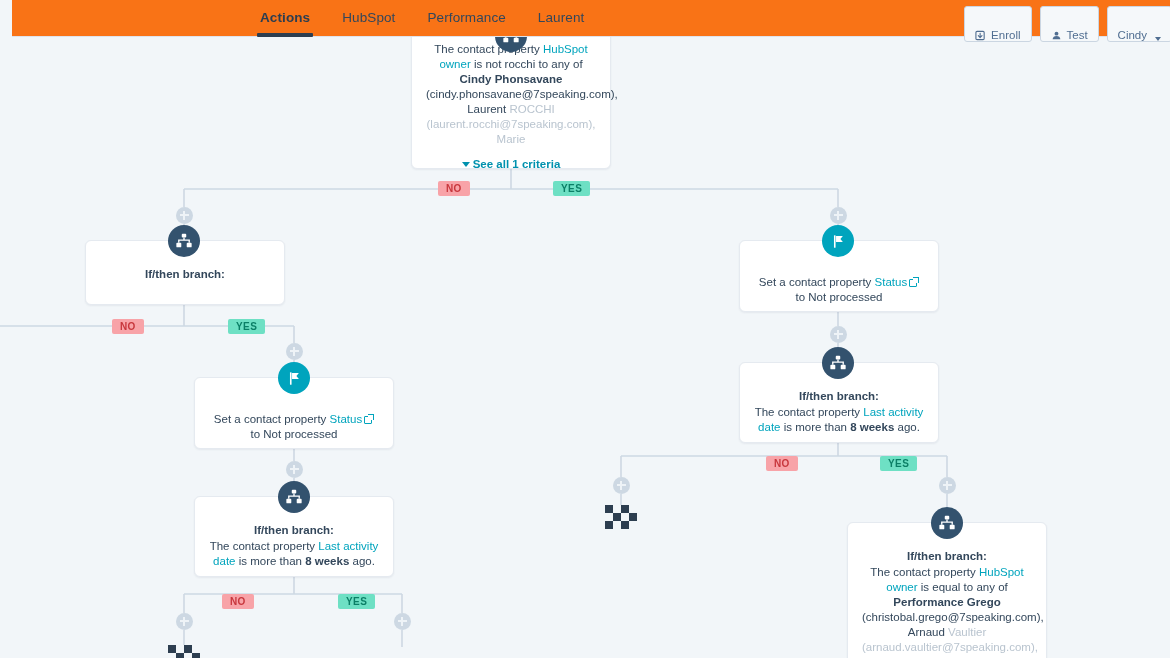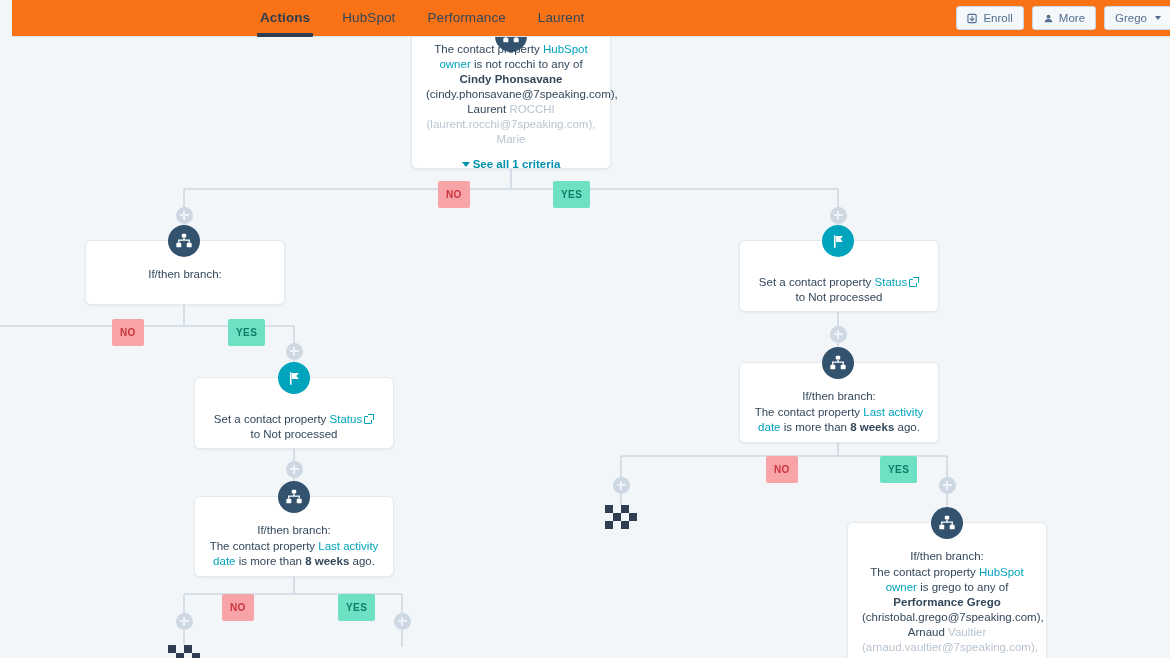--- a/index.html
+++ b/index.html
@@ -32,22 +32,22 @@
   .tab.active { color: #2d3e50; font-weight: 600; }
   .tab.active:after {
     content: ""; position: absolute; left: -3px; right: -3px; bottom: 0;
     height: 4px; background: #2d3e50; border-radius: 1px;
   }
   .topbtns {
     position: absolute; right: 10px; top: 6px;
     display: flex; gap: 8px; align-items: center;
   }
   .btn {
-    height: 24px; padding: 0 10px;
-    display: flex; align-items: center; gap: 5px;
+    height: 36px; padding: 0 10px;
+    display: flex; align-items: flex-end; gap: 5px;
     border: 1px solid #cbd6e2; border-radius: 3px;
     background: #f5f8fa; color: #506e91;
     font-size: 11.5px; cursor: pointer; white-space: nowrap;
   }
   .btn svg { display: block; }
   .caret {
     width: 0; height: 0; margin-left: 3px;
     border-left: 3.5px solid transparent;
     border-right: 3.5px solid transparent;
     border-top: 4px solid #506e91;
@@ -70,21 +70,21 @@
     background: #ffffff;
     border: 1px solid #e5eaf0;
     border-radius: 6px;
     box-shadow: 0 1px 2px rgba(45,62,80,.07);
     text-align: center;
     padding: 22px 14px 12px;
     font-size: 11.5px;
     line-height: 15px;
     color: #33475b;
   }
-  .card .ttl { font-weight: 400; color: #33475b; display:block; margin-bottom: 1px;}
+  .card .ttl { font-weight: 700; color: #33475b; display:block; margin-bottom: 1px;}
   .card .body { color: #33475b; }
   .prop { color: #00a4bd; }
   .b { font-weight: 700; }
   .fade { color: #b9c4cf; }
   .seeall {
     margin-top: 10px;
     color: #0091ae; font-size: 11.5px; font-weight: 600;
     display: flex; align-items: center; justify-content: center; gap: 3px;
     cursor: pointer;
   }
@@ -126,21 +126,21 @@
   .plus i { display:block; position:relative; width:9px; height:9px; }
   .plus i:before, .plus i:after{
     content:""; position:absolute; background:#eef3f7;
   }
   .plus i:before{ left:0; top:3.6px; width:9px; height:1.8px;}
   .plus i:after{ top:0; left:3.6px; height:9px; width:1.8px;}
 
   
   .badge {
     position: absolute;
-    height: 27px; padding: 0 8px;
+    height: 15px; padding: 0 8px;
     display: flex; align-items: center; justify-content: center;
     font-size: 10px; font-weight: 700; letter-spacing: .4px;
     border-radius: 2px;
     z-index: 4;
   }
   .badge.no  { background: #f8a3a8; color: #c8373d; }
   .badge.yes { background: #6ee0c4; color: #0b7f66; }
 
   
   .endflag { position: absolute; width: 32px; height: 24px; }
@@ -167,25 +167,25 @@
       <span>Enroll</span>
     </div>
 
     <div class="btn">
       <span>
         <svg width="11" height="11" viewBox="0 0 12 12">
           <circle cx="6" cy="4" r="2.1" fill="#506e91"></circle>
           <path d="M1.8 10.2c0-2.3 1.9-3.6 4.2-3.6s4.2 1.3 4.2 3.6z" fill="#506e91"></path>
         </svg>
       </span>
-      <span>More</span>
+      <span>Test</span>
     </div>
 
     <div class="btn">
-      <span>Grego</span>
+      <span>Cindy</span>
       <span class="caret"></span>
     </div>
   </div>
 </div>
 
 <div class="canvas">
 
   <svg class="layer lines" width="1170" height="621">
     <g stroke="#cdd8e3" stroke-width="1.6" fill="none">
 
@@ -329,21 +329,21 @@
           <rect x="24" y="8" width="8" height="8"></rect>
           <rect x="0" y="16" width="8" height="8"></rect>
           <rect x="16" y="16" width="8" height="8"></rect>
         </g>
       </svg>
     </div>
 
     <div class="card" style="left:847px; top:485px; width:200px; height:160px; padding-top:26px;">
       <span class="ttl">If/then branch:</span>
       <div class="body">
-        <span>The contact property </span><span class="prop">HubSpot owner</span><span> is grego to any of </span><span class="b">Performance Grego</span><span> (christobal.grego@7speaking.com), Arnaud</span>
+        <span>The contact property </span><span class="prop">HubSpot owner</span><span> is equal to any of </span><span class="b">Performance Grego</span><span> (christobal.grego@7speaking.com), Arnaud</span>
         <span class="fade">Vaultier (arnaud.vaultier@7speaking.com), or</span>
       </div>
 
     </div>
     <div class="circ navy" style="left:931px; top:470px;">
       <svg width="18" height="18" viewBox="0 0 20 20">
         <rect x="7.5" y="2" width="5" height="4" rx="1" fill="#fff"></rect>
         <rect x="1.5" y="12" width="5.5" height="5" rx="1" fill="#fff"></rect>
         <rect x="13" y="12" width="5.5" height="5" rx="1" fill="#fff"></rect>
         <path d="M10 6v3M4.2 12V9h11.6v3" stroke="#fff" stroke-width="1.5" fill="none"></path>

